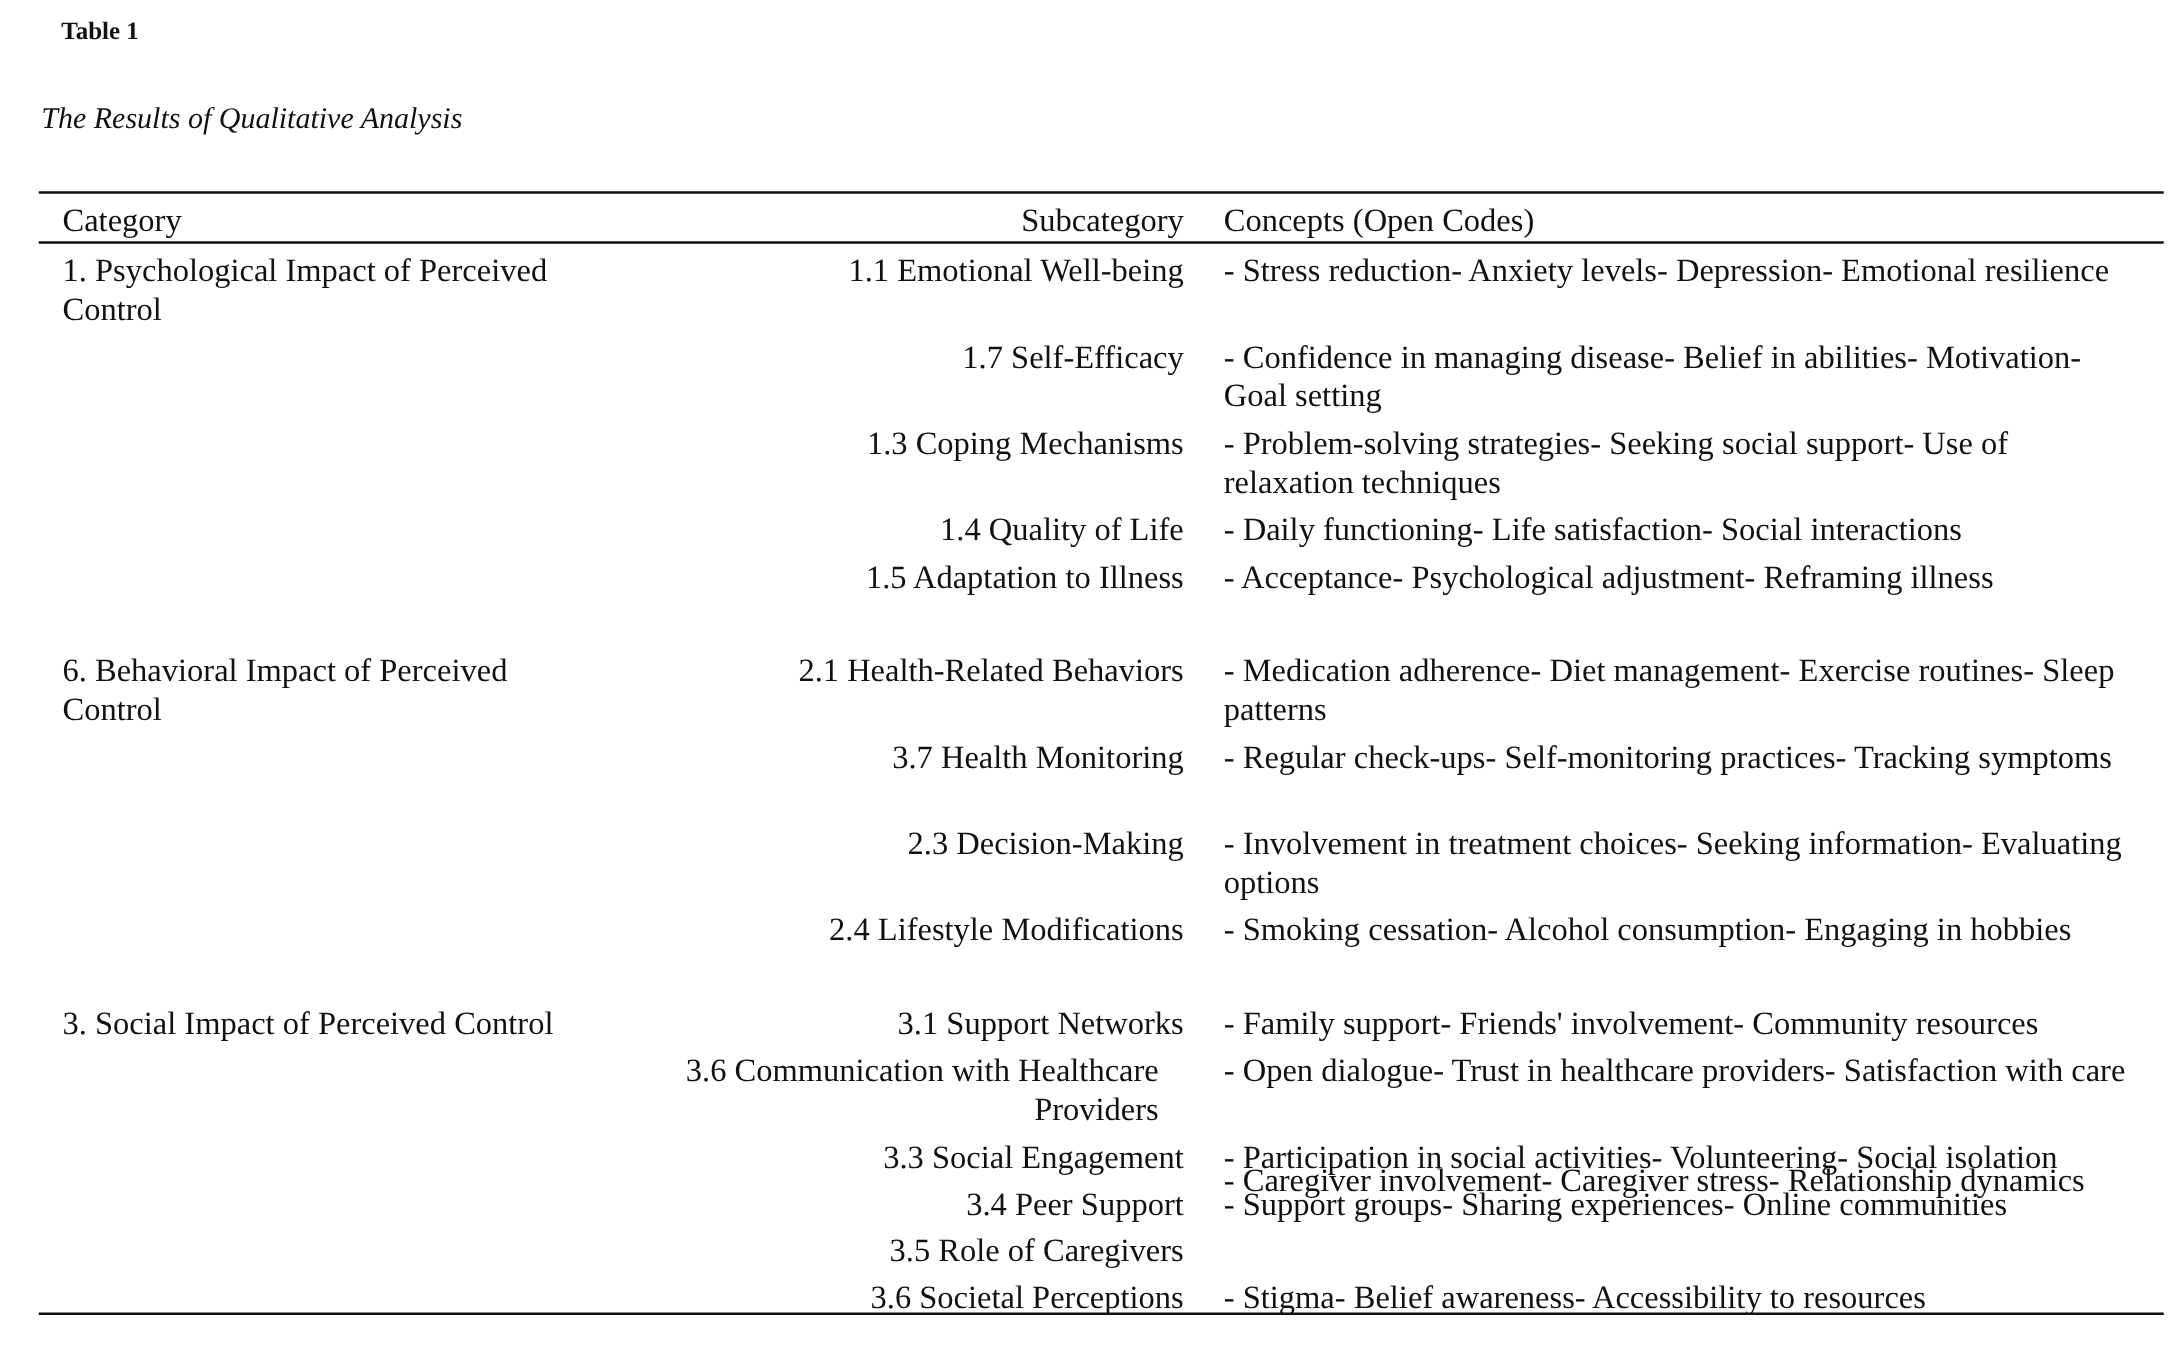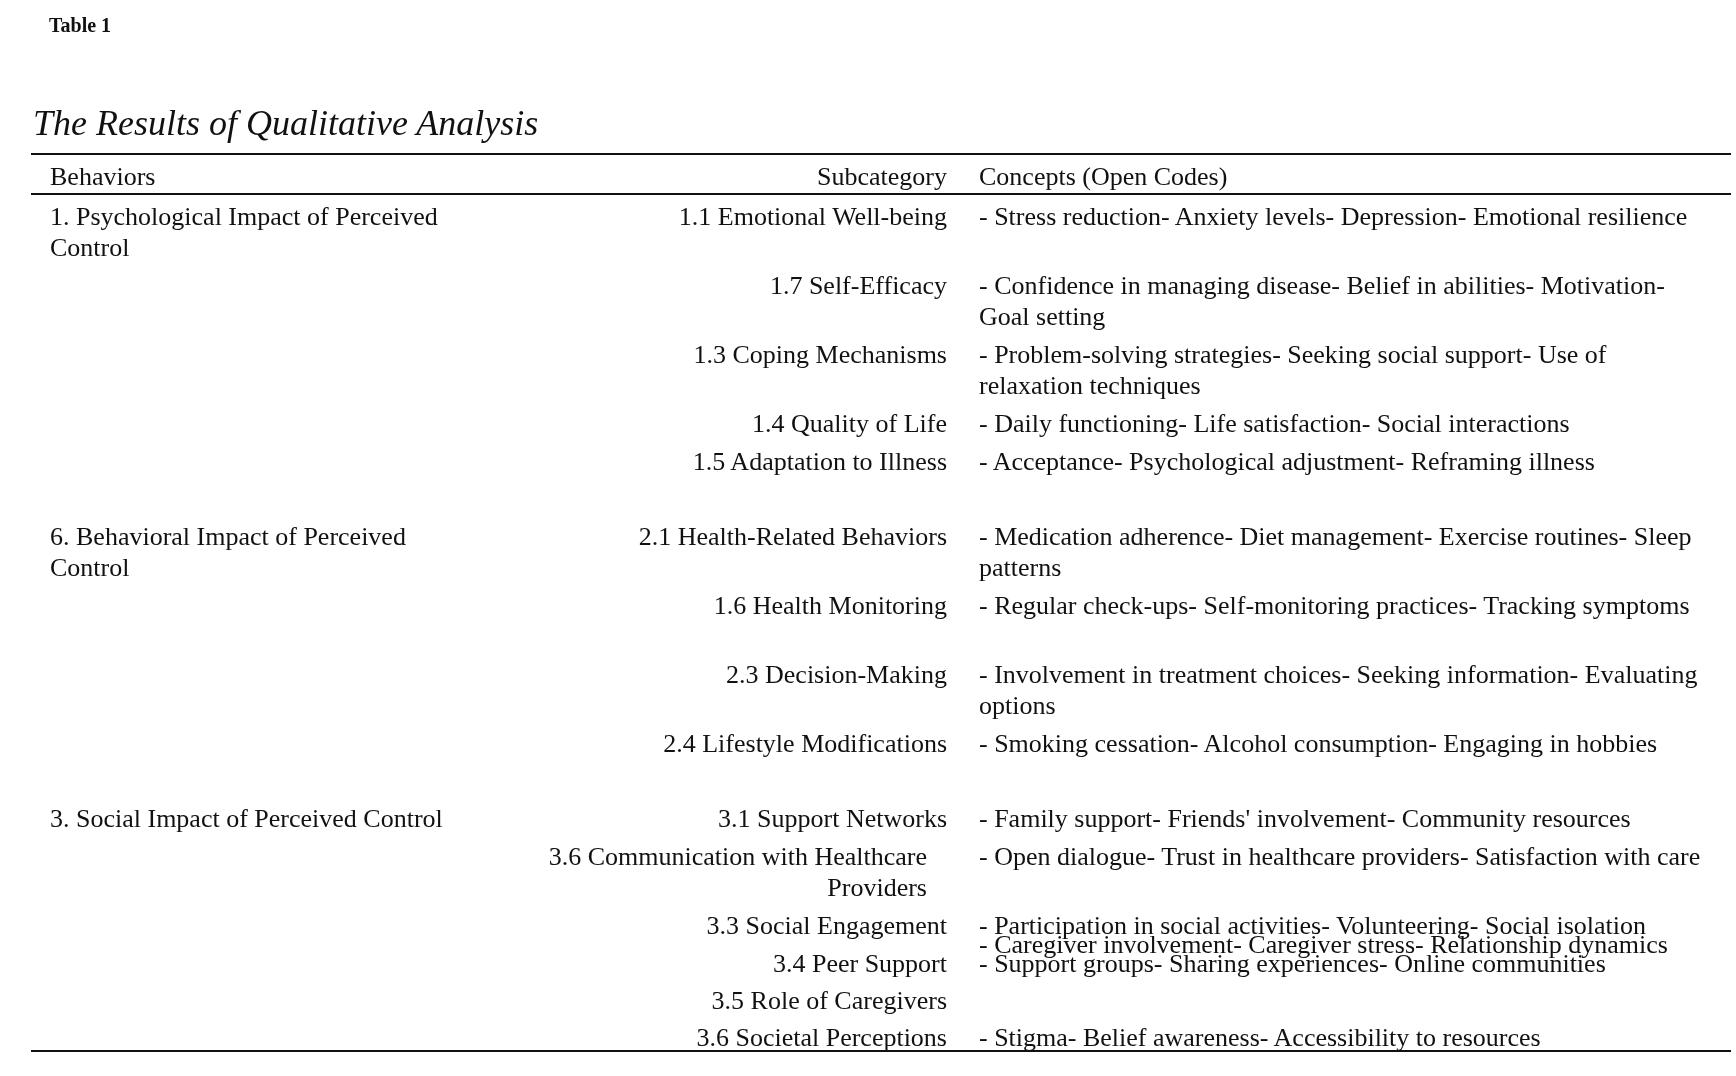--- a/index.html
+++ b/index.html
@@ -1,56 +1,56 @@
 <!DOCTYPE html>
 <html><head>
 <meta charset="utf-8">
 <style>
   html, body { margin:0; padding:0; background:#ffffff; }
   body { width:1736px; height:1076px; position:relative; overflow:hidden;
          font-family:"Liberation Serif","DejaVu Serif",serif; color:#111; }
   .title { position:absolute; left:33px; top:14px; font-size:20px; font-weight:bold;margin-left:16px; }
-  .subtitle { position:absolute; left:33px; top:82px; font-size:36px; font-style:italic;margin-top:20px; }
+  .subtitle { position:absolute; left:33px; top:82px; font-size:24px; font-style:italic; }
   .rule { position:absolute; left:31px; width:1700px; background:#111; }
   .rule.top { top:153px; height:2px; }
   .rule.mid { top:193px; height:2px; }
   .rule.bot { top:1050px; height:2px; }
   .cell { position:absolute; font-size:26px; line-height:31px; }
   .c1 { left:50px; width:430px; }
   .c2 { left:507px; width:440px;text-align:right; }
   .c3 { left:979px; width:730px; }
 </style>
 </head>
 <body>
 
 <div class="title">Table 1</div>
 <div class="subtitle">The Results of Qualitative Analysis</div>
 
 <div class="rule top"></div>
-<div class="cell c1" style="top:161px">Behaviors</div>
+<div class="cell c1" style="top:161px">Category</div>
 <div class="cell c2" style="top:161px">Subcategory</div>
 <div class="cell c3" style="top:161px">Concepts (Open Codes)</div>
 <div class="rule mid"></div>
 
 <div class="cell c1" style="top:201px">1. Psychological Impact of Perceived Control</div>
 <div class="cell c2" style="top:201px">1.1 Emotional Well-being</div>
 <div class="cell c3" style="top:201px">- Stress reduction- Anxiety levels- Depression- Emotional resilience</div>
 <div class="cell c2" style="top:270px">1.7 Self-Efficacy</div>
 <div class="cell c3" style="top:270px">- Confidence in managing disease- Belief in abilities- Motivation- Goal setting</div>
 <div class="cell c2" style="top:339px">1.3 Coping Mechanisms</div>
 <div class="cell c3" style="top:339px">- Problem-solving strategies- Seeking social support- Use of relaxation techniques</div>
 <div class="cell c2" style="top:408px">1.4 Quality of Life</div>
 <div class="cell c3" style="top:408px">- Daily functioning- Life satisfaction- Social interactions</div>
 <div class="cell c2" style="top:446px">1.5 Adaptation to Illness</div>
 <div class="cell c3" style="top:446px">- Acceptance- Psychological adjustment- Reframing illness</div>
 
 <div class="cell c1" style="top:521px">6. Behavioral Impact of Perceived Control</div>
 <div class="cell c2" style="top:521px">2.1 Health-Related Behaviors</div>
 <div class="cell c3" style="top:521px">- Medication adherence- Diet management- Exercise routines- Sleep patterns</div>
-<div class="cell c2" style="top:590px">1.6 Health Monitoring</div>
+<div class="cell c2" style="top:590px">3.7 Health Monitoring</div>
 <div class="cell c3" style="top:590px">- Regular check-ups- Self-monitoring practices- Tracking symptoms</div>
 <div class="cell c2" style="top:659px">2.3 Decision-Making</div>
 <div class="cell c3" style="top:659px">- Involvement in treatment choices- Seeking information- Evaluating options</div>
 <div class="cell c2" style="top:728px">2.4 Lifestyle Modifications</div>
 <div class="cell c3" style="top:728px">- Smoking cessation- Alcohol consumption- Engaging in hobbies</div>
 
 <div class="cell c1" style="top:803px">3. Social Impact of Perceived Control</div>
 <div class="cell c2" style="top:803px">3.1 Support Networks</div>
 <div class="cell c3" style="top:803px">- Family support- Friends' involvement- Community resources</div>
 <div class="cell c2" style="top:841px; width:420px">3.6 Communication with Healthcare Providers</div>

